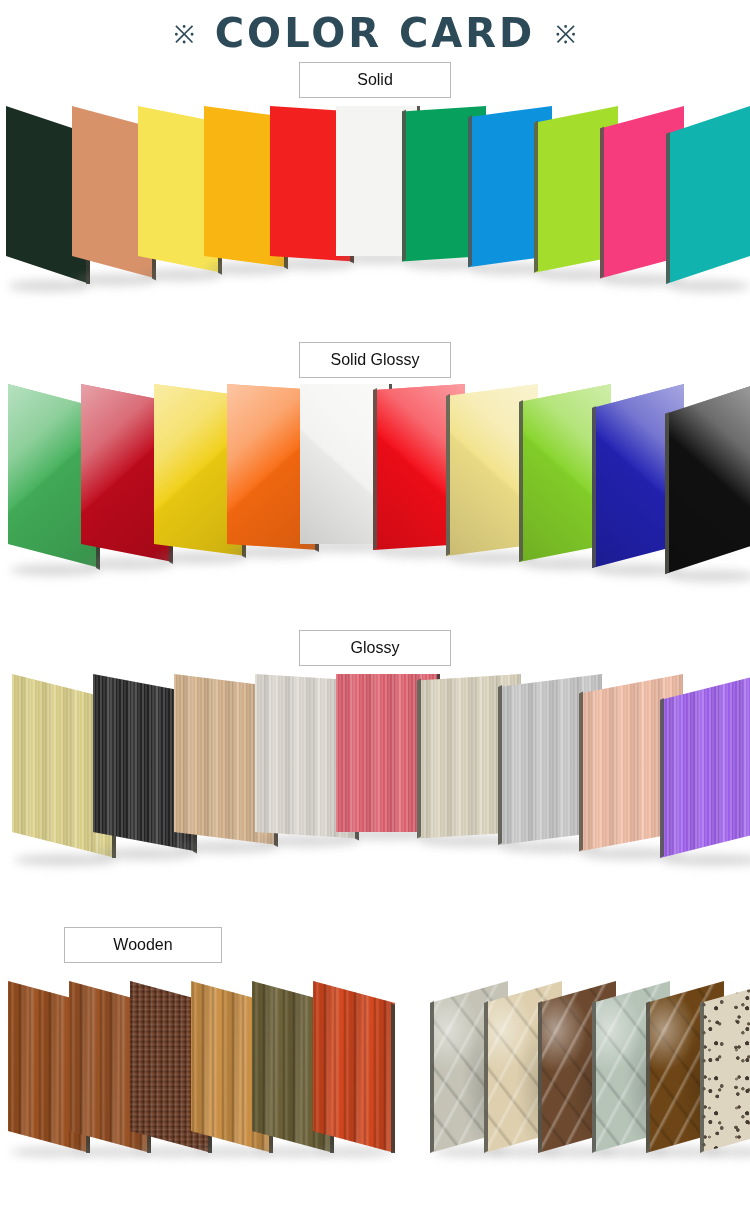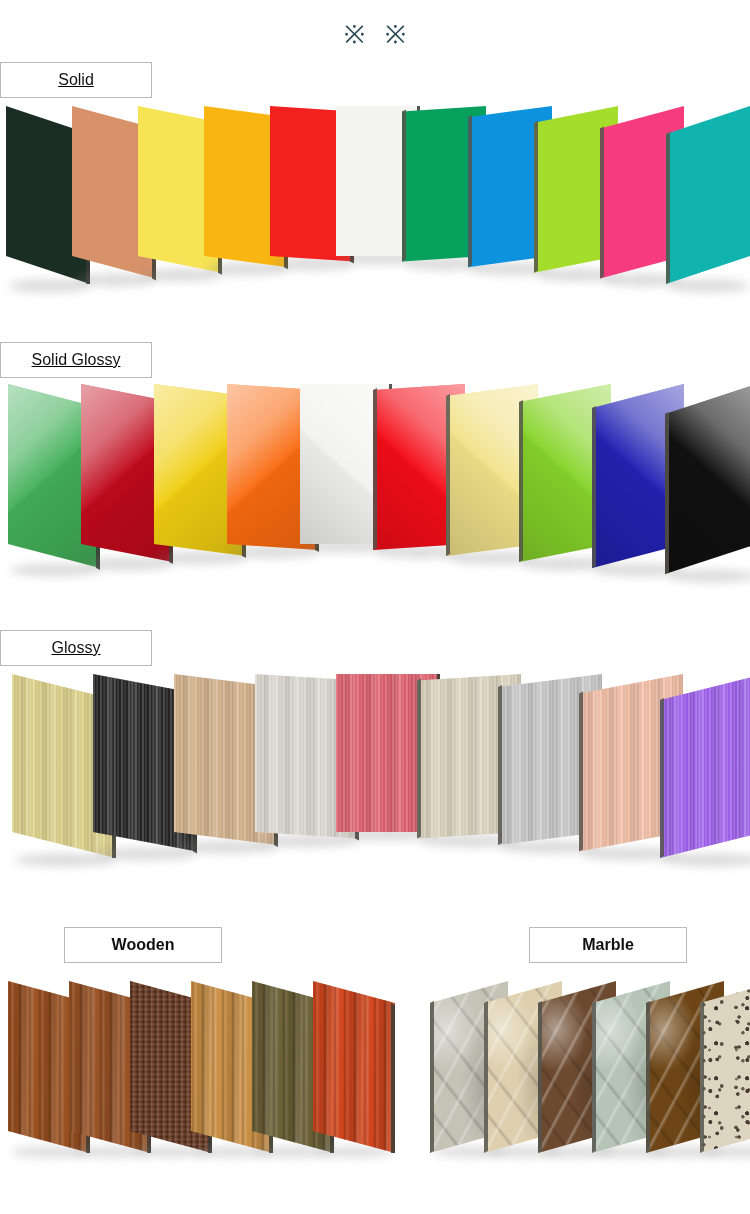--- a/index.html
+++ b/index.html
@@ -39,42 +39,41 @@
     letter-spacing: 3px;
     color: #2d4a58;
     font-family: "DejaVu Sans", sans-serif;
     line-height: 1;
   }
 
   
   .label-row {
     width: 750px;
     display: flex;
-    text-decoration: underline;
+    justify-content: center;
   }
   .chip {
     border: 1px solid #b9b9b9;
     background: #ffffff;
     font-size: 16px;
     color: #111111;
     text-align: center;
     padding: 8px 0;
     box-sizing: border-box;
     font-family: "Liberation Sans", sans-serif;
   }
   .chip-solid   { width: 152px; }
   .chip-glossy  { width: 152px; }
   .chip-brushed { width: 152px; }
 
   .dual-labels {
     width: 604px;
     display: flex;
     position: relative;
     height: 48px;
-    font-weight: bold;
   }
   .chip-wooden {
     width: 158px;
     position: absolute;
     left: 64px;
   }
   .chip-marble {
     width: 158px;
     position: absolute;
     left: 529px;
@@ -222,20 +221,21 @@
       radial-gradient(circle at 62% 50%, rgba(40,32,26,0.7) 1.6px, rgba(0,0,0,0) 2.2px);
     background-size: 34px 30px, 41px 37px, 29px 33px, 37px 31px, 45px 40px,
                      31px 35px, 39px 28px, 43px 36px, 27px 29px, 35px 42px;
   }
 </style>
 </head>
 <body>
 
 <div class="title-bar">
   <span class="title-mark">※</span>
+  <span class="title-text">COLOR CARD</span>
   <span class="title-mark">※</span>
 </div>
 
 <div class="label-row">
   <div class="chip chip-solid">Solid</div>
 </div>
 <div class="fan" id="fan-solid" style="height:200px;">
     <div class="panel" style="left: 6px; top: 8px; width: 84px; height: 178px;">
       <div class="shadow" style="left: 2px; width: 82px; height: 12px; top: 174px;"></div>
       <div class="face" style="background: rgb(27, 46, 35); clip-path: polygon(0px 0px, 100% 28px, 100% 178px, 0px 150px);"></div>
@@ -395,21 +395,20 @@
     </div>
     <div class="panel" style="left: 660px; top: 8px; width: 104px; height: 184px;">
       <div class="shadow" style="left: 2px; width: 102px; height: 12px; top: 180px;"></div>
       <div class="face brushed" style="background: rgb(160, 97, 239); clip-path: polygon(0px 26px, 100% 0px, 100% 158px, 0px 184px);"></div>
       <div class="edge" style="left: 0px; clip-path: polygon(0px 26px, 100% 24px, 100% 182px, 0px 184px); background: rgb(85, 85, 76);"></div>
     </div>
   </div>
 
 <div class="dual-labels" style="margin-top:46px;">
   <div class="chip chip-wooden">Wooden</div>
-  <div class="chip chip-marble">Marble</div>
 </div>
 <div class="fan" id="fan-wooden-marble" style="height:220px;">
     <div class="panel" style="left: 8px; top: 6px; width: 82px; height: 172px;">
       <div class="shadow" style="left: 3px; width: 78px; height: 10px; top: 166px;"></div>
       <div class="face wood" style="background: rgb(160, 83, 33); clip-path: polygon(0px 0px, 100% 22px, 100% 172px, 0px 150px);"></div>
       <div class="edge" style="right: 0px; clip-path: polygon(0px 22px, 100% 24px, 100% 174px, 0px 172px);"></div>
     </div>
     <div class="panel" style="left: 69px; top: 6px; width: 82px; height: 172px;">
       <div class="shadow" style="left: 3px; width: 78px; height: 10px; top: 166px;"></div>
       <div class="face wood" style="background: rgb(158, 85, 38); clip-path: polygon(0px 0px, 100% 22px, 100% 172px, 0px 150px);"></div>

